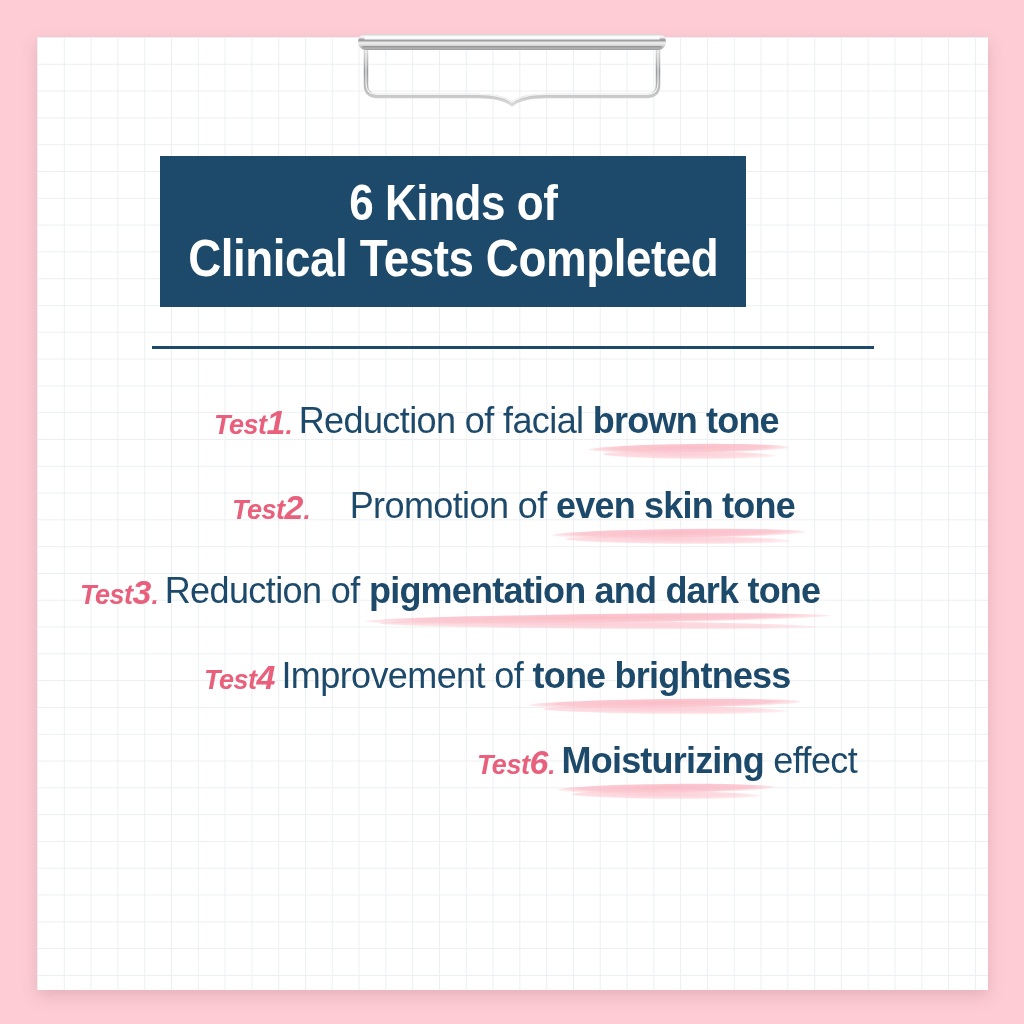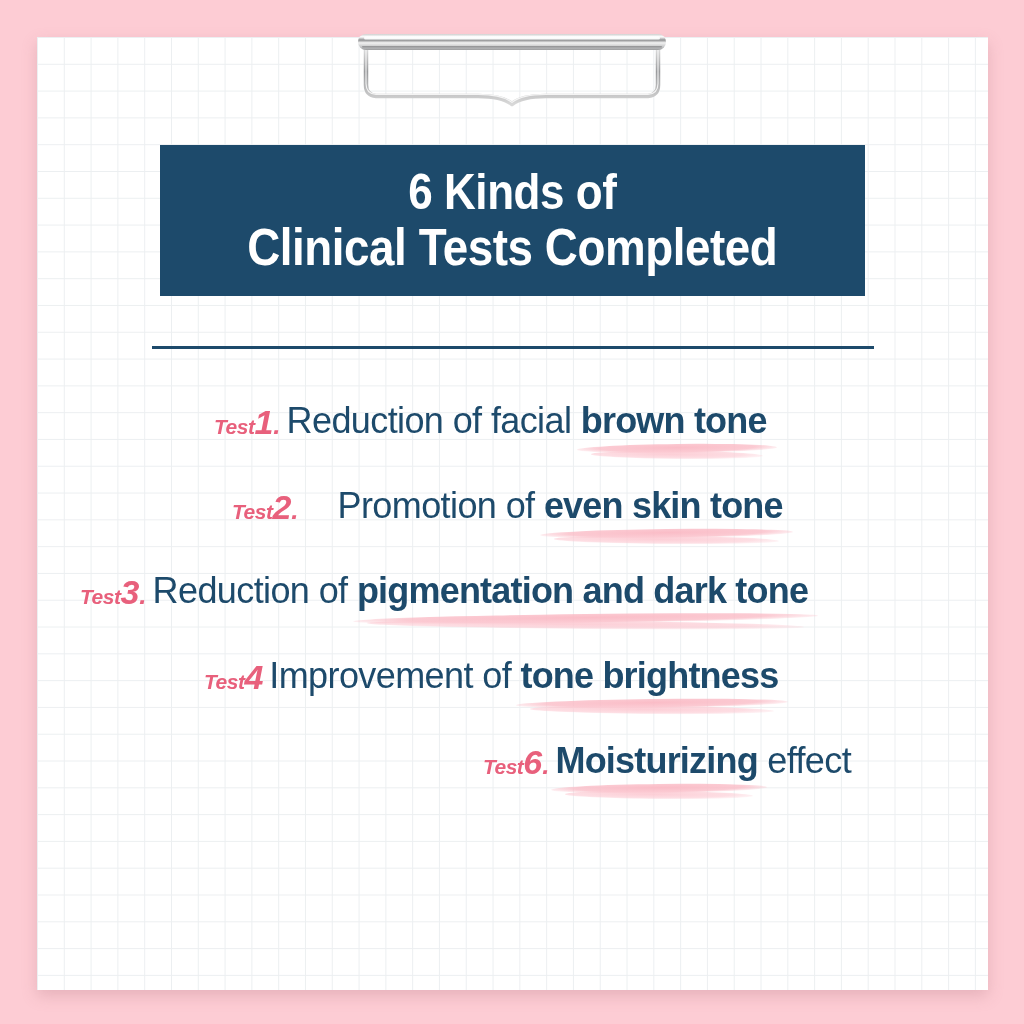--- a/index.html
+++ b/index.html
@@ -34,22 +34,22 @@
   #clip {
     position:absolute;
     left:352px; top:27px;
     width:320px; height:88px;
     pointer-events:none;
   }
 
   
   #banner {
     position:absolute;
-    left:160px; top:145px;
-    width:705px; height:151px;
+    left:160px; top:156px;
+    width:586px; height:151px;
     background:#1d4a6b;
     display:flex;
     flex-direction:column;
     align-items:center;
     justify-content:center;
   }
   .banner-line {
     color:#ffffff;
     font-family:"Liberation Sans Narrow","Liberation Sans", sans-serif;
     font-weight:bold;
@@ -88,21 +88,21 @@
 
   .tag {
     color:#e8607c;
     font-style:italic;
     font-weight:bold;
     font-family:"Liberation Sans", sans-serif;
     margin-right:6px;
     position:relative;
     top:2px;
   }
-  .tag .w  { font-size:21px; letter-spacing:-0.5px; }
+  .tag .w  { font-size:27px; letter-spacing:-0.5px; }
   .tag .n  { font-size:34px; }
   .tag .d  { font-size:26px; }
 
   .txt {
     color:#1d4a6b;
     font-family:"Liberation Sans", sans-serif;
     font-size:36px;
     font-weight:normal;
     letter-spacing:-0.6px;
     position:relative;

